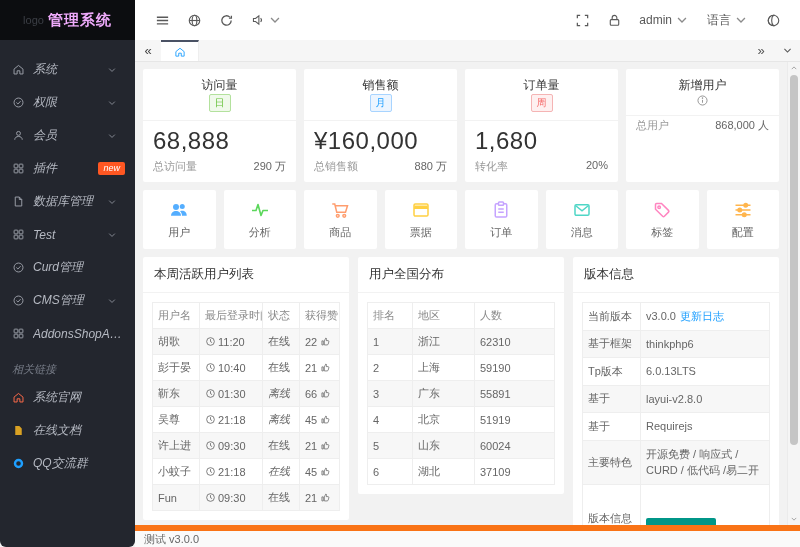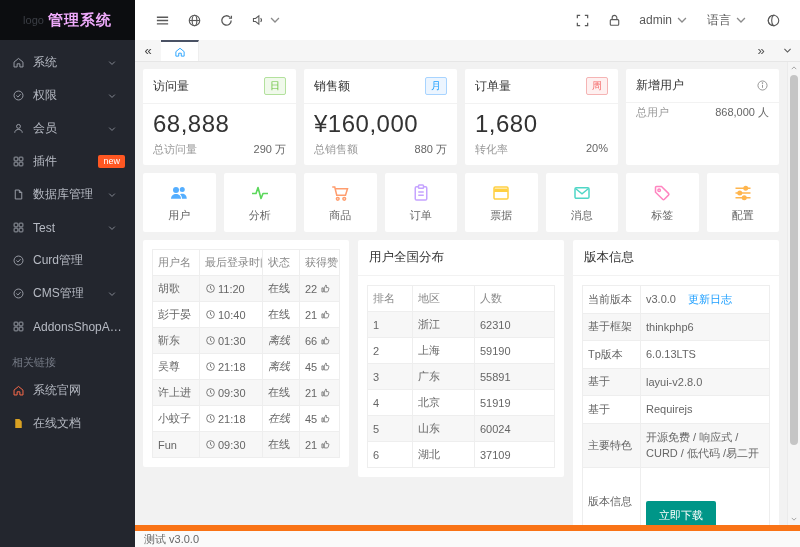--- a/index.html
+++ b/index.html
@@ -1,25 +1,25 @@
 <!DOCTYPE html>
 <html><head>
 <meta charset="utf-8">
 <style>
   * { margin:0; padding:0; box-sizing:border-box; }
   html,body { width:800px; height:547px; overflow:hidden; }
   body { font-family:"Liberation Sans","DejaVu Sans",sans-serif; font-size:12px; color:#333; background:#f2f2f2; }
   .app { display:flex; width:800px; height:547px; }
 
   
-  .sidebar { width:135px; min-width:135px; background:#23262e; height:547px; display:flex; flex-direction:column; }
+  .sidebar { width:135px; min-width:135px; background:#23262e; height:547px; display:flex; flex-direction:column;border-radius:6px; }
   .logo-bar { height:40px; background:#0c0d10; display:flex; align-items:center; justify-content:center; gap:4px; }
   .logo-dim { color:#3c3f46; font-size:11px; }
   .logo-title { color:#f0abfc; font-size:15px; font-weight:bold; letter-spacing:1px; }
-  .menu { flex:1; padding-top:6px; overflow:hidden; }
+  .menu { flex:1; padding-top:13px; overflow:hidden;font-style:italic; }
   .m-item { height:33px; display:flex; align-items:center; padding:0 10px 0 12px; color:#b6bac3; font-size:12px; cursor:pointer; }
   .m-item .ic { width:13px; height:13px; margin-right:8px; color:#9a9ea8; flex:none; }
   .m-item .lbl { flex:1; overflow:hidden; white-space:nowrap; text-overflow:ellipsis; }
   .m-item .chev { width:10px; height:10px; color:#8a8e98; flex:none; }
   .badge-new { background:#ff5722; color:#fff; font-size:9px; padding:2px 5px; border-radius:2px; line-height:1; }
   .m-section { padding:12px 12px 4px; color:#767b86; font-size:11px; }
   .link-red { color:#ff6b4a !important; }
   .link-yellow { color:#d9a123 !important; }
   .link-blue { color:#1e9fff !important; }
 
@@ -38,21 +38,21 @@
   .tb-tab { width:38px; background:#fff; border-top:2px solid #4a5264; border-right:1px solid #eee; display:flex; align-items:center; justify-content:center; cursor:pointer; }
   .tb-tab .ic { width:12px; height:12px; color:#1e9fff; }
   .tb-spacer { flex:1; }
   .tb-right { width:26px; display:flex; align-items:center; justify-content:center; color:#555; cursor:pointer; }
   .tb-right .ic { width:11px; height:11px; }
 
   
   .content { flex:1; min-height:0; overflow:hidden; position:relative; padding:7px 21px 0 8px; }
   .row-stats { display:grid; grid-template-columns:repeat(4,1fr); gap:8px; margin-bottom:8px; }
   .card { background:#fff; border-radius:2px; }
-  .stat-head { display:flex; align-items:center; justify-content:space-between; padding:8px 10px; border-bottom:1px solid #f2f2f2; font-size:12px; color:#333; }
+  .stat-head { display:flex; align-items:center; justify-content:space-between; padding:8px 10px; border-bottom:1px solid #f2f2f2; font-size:12px; color:#333;flex-direction:column; }
   .tag-b { font-size:10px; line-height:1; padding:3px 5px; border-radius:2px; border:1px solid; }
   .b-green { color:#67c23a; border-color:#b3e19d; background:#f0f9eb; }
   .b-blue  { color:#1e9fff; border-color:#a8d4ff; background:#ecf5ff; }
   .b-red   { color:#f56c6c; border-color:#f5b4b4; background:#fef0f0; }
   .info-ic { width:13px; height:13px; color:#8b8b8b; }
   .stat-num { font-size:24px; font-weight:500; color:#333; padding:6px 10px 2px; letter-spacing:.5px; white-space:nowrap; }
   .stat-unit { font-size:15px; font-weight:400; margin-left:2px; }
   .stat-foot { display:flex; justify-content:space-between; padding:2px 10px 8px; font-size:11px; }
   .stat-foot .fl { color:#999; }
   .stat-foot .fv { color:#666; }
@@ -70,21 +70,21 @@
   table.tbl { width:100%; border-collapse:collapse; table-layout:fixed; font-size:11px; color:#666; }
   .tbl th, .tbl td { border:1px solid #eeeeee; padding:5px 5px; text-align:left; white-space:nowrap; overflow:hidden; font-weight:normal; }
   .tbl th { color:#8a8a8a; background:#fff; }
   .tbl tr:nth-child(even) td { background:#f7f7f7; }
   .cell-ic { width:11px; height:11px; vertical-align:-1px; margin-right:2px; color:#666; }
   .italic { font-style:italic; }
 
   .vtbl td { font-size:11px; }
   .vtbl .vl { width:58px; color:#666; }
   .vtbl td.vv { white-space:normal; line-height:1.5; }
-  .link { color:#1e9fff; cursor:pointer; margin-left:12px; }
+  .link { color:#1e9fff; cursor:pointer; margin-left:4px; }
   .btn-dl { background:#009688; color:#fff; border:none; font-size:11px; padding:7px 13px; border-radius:2px; cursor:pointer;margin-top:28px; }
 
   .footer { height:22px; background:#fafafa; border-top:6px solid #f97316; display:flex; align-items:center; padding:0 9px; font-size:11px; color:#666; }
 
   
   .scrollbar { position:absolute; top:0; right:0; width:13px; bottom:0; background:#f5f5f5; border-left:1px solid #ebebeb; }
   .sb-arrow { position:absolute; left:0; width:12px; height:12px; display:flex; align-items:center; justify-content:center; color:#8a8a8a; cursor:pointer; }
   .sb-arrow .ic { width:8px; height:8px; }
   .sb-up { top:0; }
   .sb-down { bottom:0; }
@@ -338,20 +338,26 @@
             <use href="#i-home"></use>
           </svg>
         <span class="lbl">系统官网</span>
       </div>
       <div class="m-item">
         <svg class="ic link-yellow">
             <use href="#i-filefill"></use>
           </svg>
         <span class="lbl">在线文档</span>
       </div>
+      <div class="m-item">
+        <svg class="ic link-blue">
+            <use href="#i-donut"></use>
+          </svg>
+        <span class="lbl">QQ交流群</span>
+      </div>
     </nav>
   </aside>
 
   <div class="main">
 
     <header class="navbar">
       <div class="nv-btn">
           <svg class="ic">
             <use href="#i-menu"></use>
           </svg>
@@ -483,30 +489,30 @@
             </svg>
           <span class="ql">分析</span>
         </div>
         <div class="q-tile">
           <svg class="ic c-cart">
               <use href="#i-cart"></use>
             </svg>
           <span class="ql">商品</span>
         </div>
         <div class="q-tile">
+          <svg class="ic c-win">
+              <use href="#i-window"></use>
+            </svg>
+          <span class="ql">票据</span>
+        </div>
+        <div class="q-tile">
           <svg class="ic c-clip">
               <use href="#i-clipboard"></use>
             </svg>
           <span class="ql">订单</span>
-        </div>
-        <div class="q-tile">
-          <svg class="ic c-win">
-              <use href="#i-window"></use>
-            </svg>
-          <span class="ql">票据</span>
         </div>
         <div class="q-tile">
           <svg class="ic c-mail">
               <use href="#i-mail"></use>
             </svg>
           <span class="ql">消息</span>
         </div>
         <div class="q-tile">
           <svg class="ic c-tag">
               <use href="#i-tag"></use>
@@ -517,20 +523,21 @@
           <svg class="ic c-slid">
               <use href="#i-sliders"></use>
             </svg>
           <span class="ql">配置</span>
         </div>
       </div>
 
       <div class="grid-cards">
 
         <div class="card">
+          <div class="card-head">本周活跃用户列表</div>
           <div class="card-body">
             <table class="tbl">
               <colgroup>
                   <col style="width:47px">
                   <col style="width:63px">
                   <col style="width:37px">
                   <col>
                 </colgroup>
               <tbody>
                   <tr>

